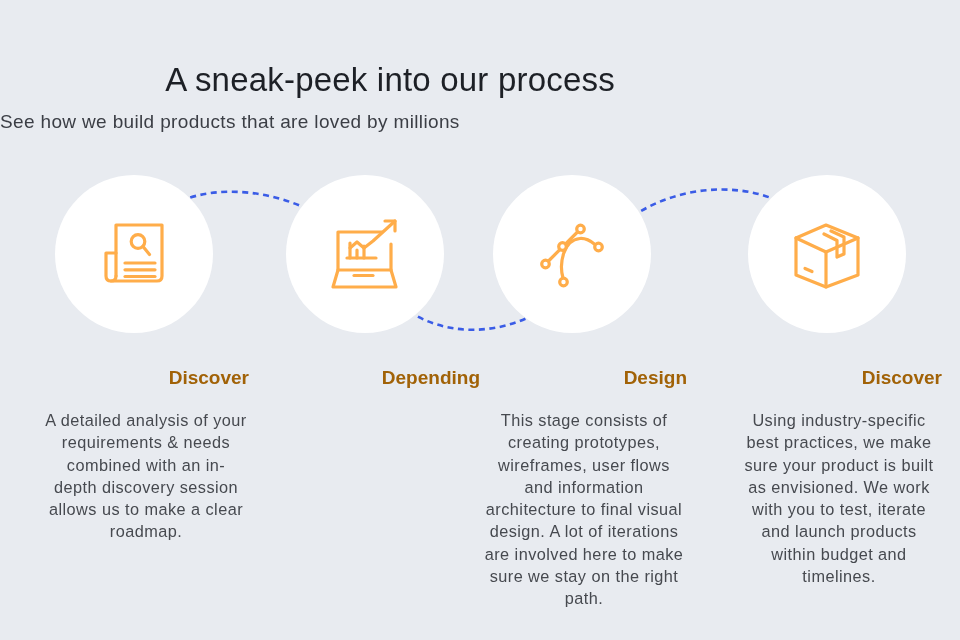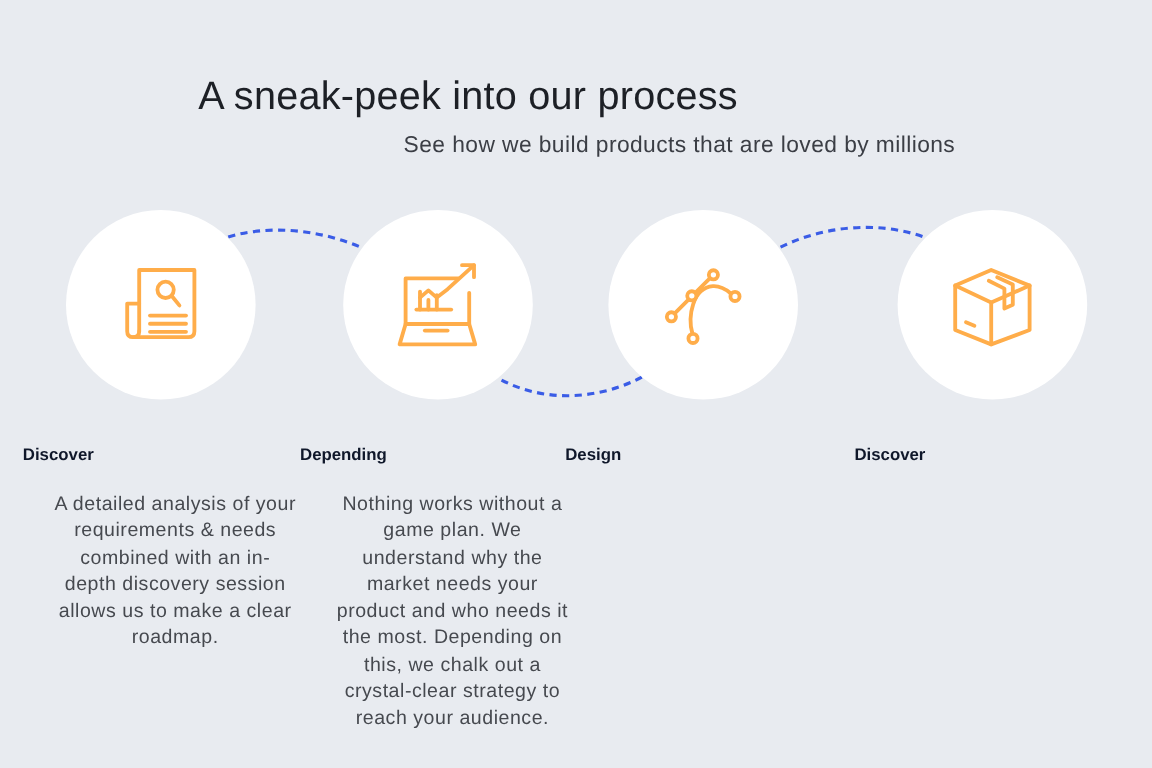--- a/index.html
+++ b/index.html
@@ -29,21 +29,21 @@
       line-height: 44px;
       color: #1d2026;
       font-weight: normal;
       letter-spacing: 0.2px;
       margin: 0;
     }
     .subtitle {
       position: absolute;
       left: 0; top: 109px;
       width: 796px;
-      text-align: right;
+      text-align: left;
       font-size: 19px;
       line-height: 26px;
       color: #3b3e45;
       letter-spacing: 0.35px;
       margin: 0;
     }
     .wave {
       position: absolute;
       left: 0; top: 0;
       width: 960px; height: 640px;
@@ -70,25 +70,25 @@
     }
     .circle svg {
       width: 80px;
       height: 80px;
       overflow: visible;
     }
     .step-title {
       position: absolute;
       left: 0; top: 366px;
       width: 230px;
-      text-align: left;
-      font-size: 14px;
+      text-align: right;
+      font-size: 19px;
       line-height: 24px;
       font-weight: bold;
-      color: #0f172a;
+      color: #a16207;
       margin: 0;
     }
     .step-desc {
       position: absolute;
       left: -5px; top: 397px;
       width: 240px;
       text-align: center;
       font-size: 16.3px;
       line-height: 22.3px;
       color: #46494f;
@@ -152,52 +152,60 @@
         <line x1="-11" y1="21.5" x2="8" y2="21.5"></line>
         <line x1="-18" y1="4" x2="11" y2="4"></line>
         <line x1="-15" y1="-11" x2="-15" y2="4"></line>
         <line x1="-8" y1="-4" x2="-8" y2="4"></line>
         <line x1="-1" y1="-8" x2="-1" y2="4"></line>
         <polyline points="-15,-6 -8,-12 -1,-6 8,-13 30,-33"></polyline>
         <polyline points="20,-33 30,-33 30,-23"></polyline>
       </svg>
     </div>
     <h2 class="step-title">Depending</h2>
-    <p class="step-desc">Nothing works without a
-game plan. We
-understand why the
-market needs your
-product and who needs it
-the most. Depending on
-this, we chalk out a
-crystal-clear strategy to
-reach your audience.</p>
-  </div>
-
-  <div class="step" style="left:471px;text-decoration:underline;">
+  </div>
+
+  <div class="step" style="left:457px;text-decoration:underline;">
     <div class="circle">
       <svg class="ico" viewBox="-40 -40 80 80" aria-label="bezier-pen-tool-icon">
         <line x1="-23.5" y1="7" x2="5.5" y2="-22"></line>
         <path d="M-9,24 C-13,10 -9,-14 8,-15.5 C15,-16 20,-12 23,-9.5"></path>
         <circle class="node" cx="8.5" cy="-25" r="3.8"></circle>
         <circle class="node" cx="-9.5" cy="-7.5" r="3.8"></circle>
         <circle class="node" cx="26.5" cy="-7" r="3.8"></circle>
         <circle class="node" cx="-26.5" cy="10" r="3.8"></circle>
         <circle class="node" cx="-8.5" cy="28" r="3.8"></circle>
       </svg>
     </div>
     <h2 class="step-title">Design</h2>
+    <p class="step-desc">This stage consists of
+creating prototypes,
+wireframes, user flows
+and information
+architecture to final visual
+design. A lot of iterations
+are involved here to make
+sure we stay on the right
+path.</p>
   </div>
 
   <div class="step" style="left:712px;">
     <div class="circle">
       <svg class="ico" viewBox="-40 -40 80 80" aria-label="package-box-icon">
         <path d="M-1,-29 L-31,-16 L-31,21 L-1,33 L31,21 L31,-16 Z"></path>
         <path d="M-31,-16 L-1,-2 L31,-16"></path>
         <line x1="-1" y1="-2" x2="-1" y2="33"></line>
         <path d="M4,-23 L17,-17 L17,0 L10,3 L10,-13.5 L-3,-20"></path>
         <line x1="-22" y1="14.5" x2="-15" y2="17.5"></line>
       </svg>
     </div>
     <h2 class="step-title">Discover</h2>
+    <p class="step-desc">Using industry-specific
+best practices, we make
+sure your product is built
+as envisioned. We work
+with you to test, iterate
+and launch products
+within budget and
+timelines.</p>
   </div>
 
 </div>
 
 </body></html>

